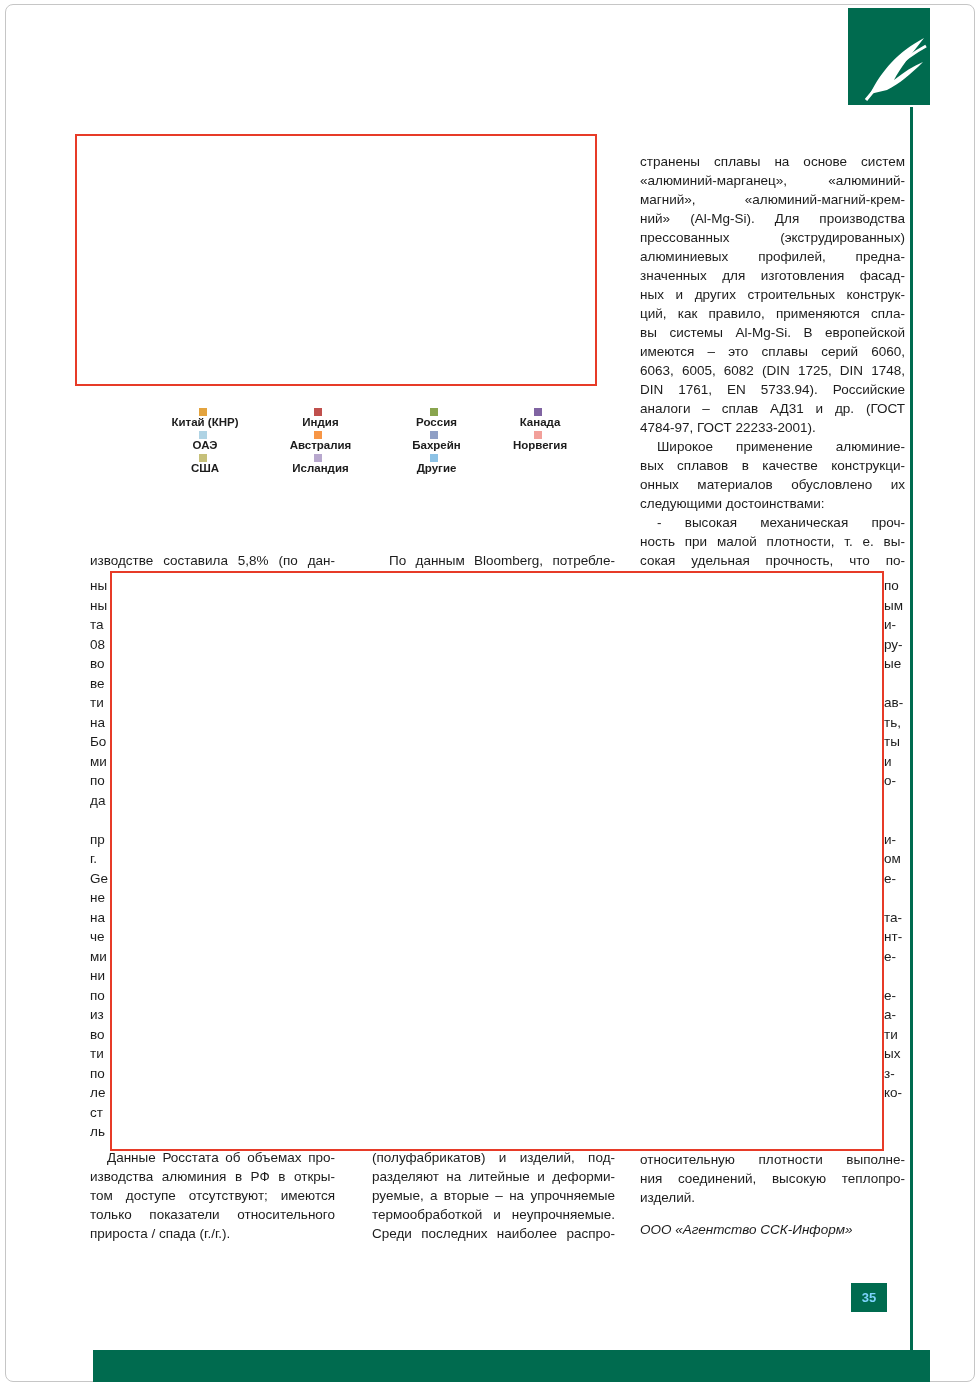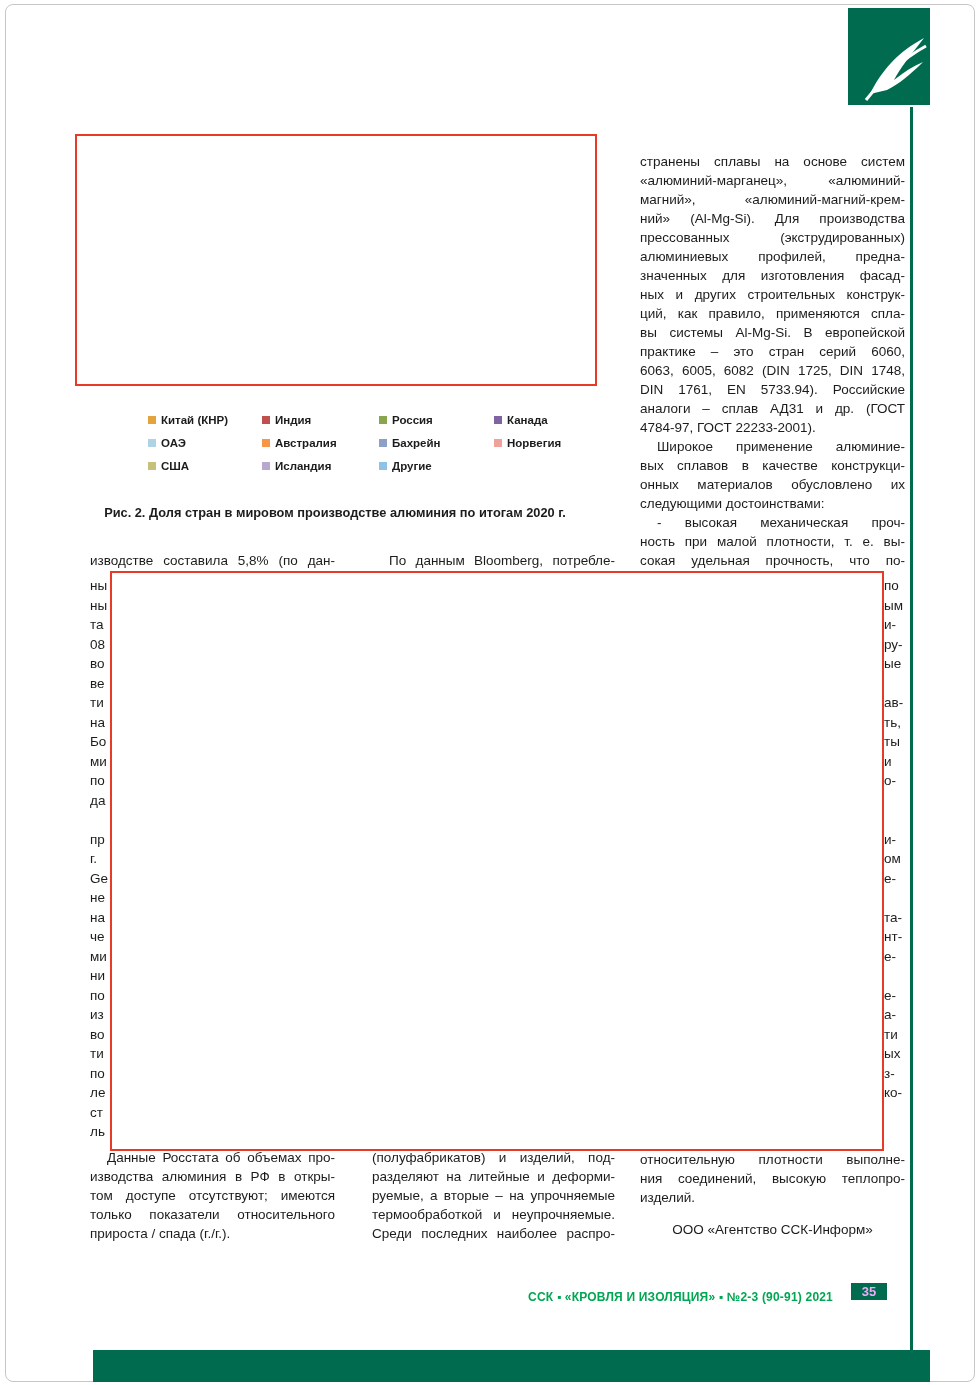--- a/index.html
+++ b/index.html
@@ -13,47 +13,47 @@
         color:#00A651;font-weight:bold;font-size:15px;letter-spacing:.4px;z-index:4;}
   .vrule{position:absolute;left:910px;top:107px;width:3px;height:1243px;background:#006B4F;z-index:1;}
   
   .fig-redaction{position:absolute;left:75px;top:134px;width:518px;height:248px;
         background:#fff;border:2px solid #E73B28;z-index:3;}
   .mid-redaction{position:absolute;left:110px;top:571px;width:770px;height:576px;
         background:#fff;border:2px solid #E73B28;z-index:3;}
   
   .legend{position:absolute;left:148px;top:408px;display:grid;
         grid-template-columns:114px 117px 115px 92px;grid-auto-rows:23px;z-index:2;}
-  .legend-item{display:flex;align-items:center;font-size:11.5px;font-weight:bold;color:#1c1c1c;}
+  .legend-item{display:flex;align-items:center;font-size:11.5px;font-weight:bold;color:#1c1c1c;flex-direction:column;}
   .swatch{width:8px;height:8px;margin-right:5px;flex:0 0 8px;display:inline-block;}
   .caption{position:absolute;left:75px;top:505px;width:520px;text-align:center;z-index:2;}
   .caption-title{font-weight:bold;font-size:12.8px;}
   .caption-source{font-style:italic;font-size:11.5px;margin-top:3px;}
   
   .col{position:absolute;font-size:13.5px;line-height:19px;z-index:1;}
   .tl{text-align:justify;text-align-last:justify;}
   .tl.pe{text-align-last:left;}
   .tl.ind{text-indent:17px;}
   .col1-top{left:90px;top:551px;width:245px;}
   .col2-top{left:372px;top:551px;width:243px;}
   .col3-top{left:640px;top:152px;width:265px;}
   .col1-bottom{left:90px;top:1148px;width:245px;}
   .col2-bottom{left:372px;top:1148px;width:243px;}
   .col3-bottom{left:640px;top:1150px;width:265px;}
   .frag{position:absolute;font-size:13.5px;z-index:1;}
   .frag .tl{text-align:center;text-align-last:left;line-height:19.5px;}
   .frag-left{left:90px;top:576px;width:20px;}
   .frag-right{left:884px;top:576px;width:24px;}
-  .byline{position:absolute;left:640px;top:1222px;width:265px;text-align:center;
-        font-size:13.5px;z-index:1;}
+  .byline{position:absolute;left:640px;top:1222px;width:265px;text-align:left;
+        font-style:italic;font-size:13.5px;z-index:1;}
   
   .footer-line{position:absolute;left:300px;top:1290px;width:533px;text-align:right;
         color:#00A651;font-weight:bold;font-size:12px;letter-spacing:.2px;z-index:2;}
-  .page-num{position:absolute;left:851px;top:1283px;width:36px;height:17px;background:#006B4F;
-        color:#f0abfc;font-weight:bold;font-size:13px;display:flex;align-items:center;justify-content:center;z-index:2;}
+  .page-num{position:absolute;left:851px;top:1283px;width:36px;height:29px;background:#006B4F;
+        color:#7dd3fc;font-weight:bold;font-size:13px;display:flex;align-items:center;justify-content:center;z-index:2;}
   .bottom-bar{position:absolute;left:93px;top:1350px;width:837px;height:32px;background:#006B4F;z-index:2;}
 </style>
 </head>
 <body>
 
 <div class="page">
   <div class="page-frame"></div>
 
   <div class="logo-box">
     <svg width="82" height="97" viewBox="0 0 82 97" xmlns="http://www.w3.org/2000/svg">
@@ -105,41 +105,40 @@
       <div class="legend-item">
         <span class="swatch" style="background: rgb(184, 168, 206);"></span>
         <span class="legend-label">Исландия</span>
       </div>
       <div class="legend-item">
         <span class="swatch" style="background: rgb(142, 195, 230);"></span>
         <span class="legend-label">Другие</span>
       </div>
     </div>
   <div class="caption">
-    <div class="caption-title">Рис. 2. Доля стран в мировом производстве алюминия по итогам 2020 г.</div>
   </div>
 
   <div class="col col1-top">
       <div class="tl">изводстве составила 5,8% (по дан-</div>
     </div>
   <div class="col col2-top">
       <div class="tl ind">По данным Bloomberg, потребле-</div>
     </div>
   <div class="col col3-top">
       <div class="tl">странены сплавы на основе систем</div>
       <div class="tl">«алюминий-марганец», «алюминий-</div>
       <div class="tl">магний», «алюминий-магний-крем-</div>
       <div class="tl">ний» (Al-Mg-Si). Для производства</div>
       <div class="tl">прессованных (экструдированных)</div>
       <div class="tl">алюминиевых профилей, предна-</div>
       <div class="tl">значенных для изготовления фасад-</div>
       <div class="tl">ных и других строительных конструк-</div>
       <div class="tl">ций, как правило, применяются спла-</div>
       <div class="tl">вы системы Al-Mg-Si. В европейской</div>
-      <div class="tl">практике – это стран серий 6060,</div>
+      <div class="tl">имеются – это сплавы серий 6060,</div>
       <div class="tl">6063, 6005, 6082 (DIN 1725, DIN 1748,</div>
       <div class="tl">DIN 1761, EN 5733.94). Российские</div>
       <div class="tl">аналоги – сплав АД31 и др. (ГОСТ</div>
       <div class="tl pe">4784-97, ГОСТ 22233-2001).</div>
       <div class="tl ind">Широкое применение алюминие-</div>
       <div class="tl">вых сплавов в качестве конструкци-</div>
       <div class="tl">онных материалов обусловлено их</div>
       <div class="tl pe">следующими достоинствами:</div>
       <div class="tl ind">- высокая механическая проч-</div>
       <div class="tl">ность при малой плотности, т. е. вы-</div>
@@ -225,16 +224,15 @@
       <div class="tl">только показатели относительного</div>
       <div class="tl pe">прироста / спада (г./г.).</div>
     </div>
   <div class="col col3-bottom">
       <div class="tl">относительную плотности выполне-</div>
       <div class="tl">ния соединений, высокую теплопро-</div>
       <div class="tl pe">изделий.</div>
     </div>
   <div class="byline">ООО «Агентство ССК-Информ»</div>
 
-  <div class="footer-line">ССК ▪ «КРОВЛЯ И ИЗОЛЯЦИЯ» ▪ №2-3 (90-91) 2021</div>
   <div class="page-num">35</div>
   <div class="bottom-bar"></div>
 </div>
 
 </body></html>

